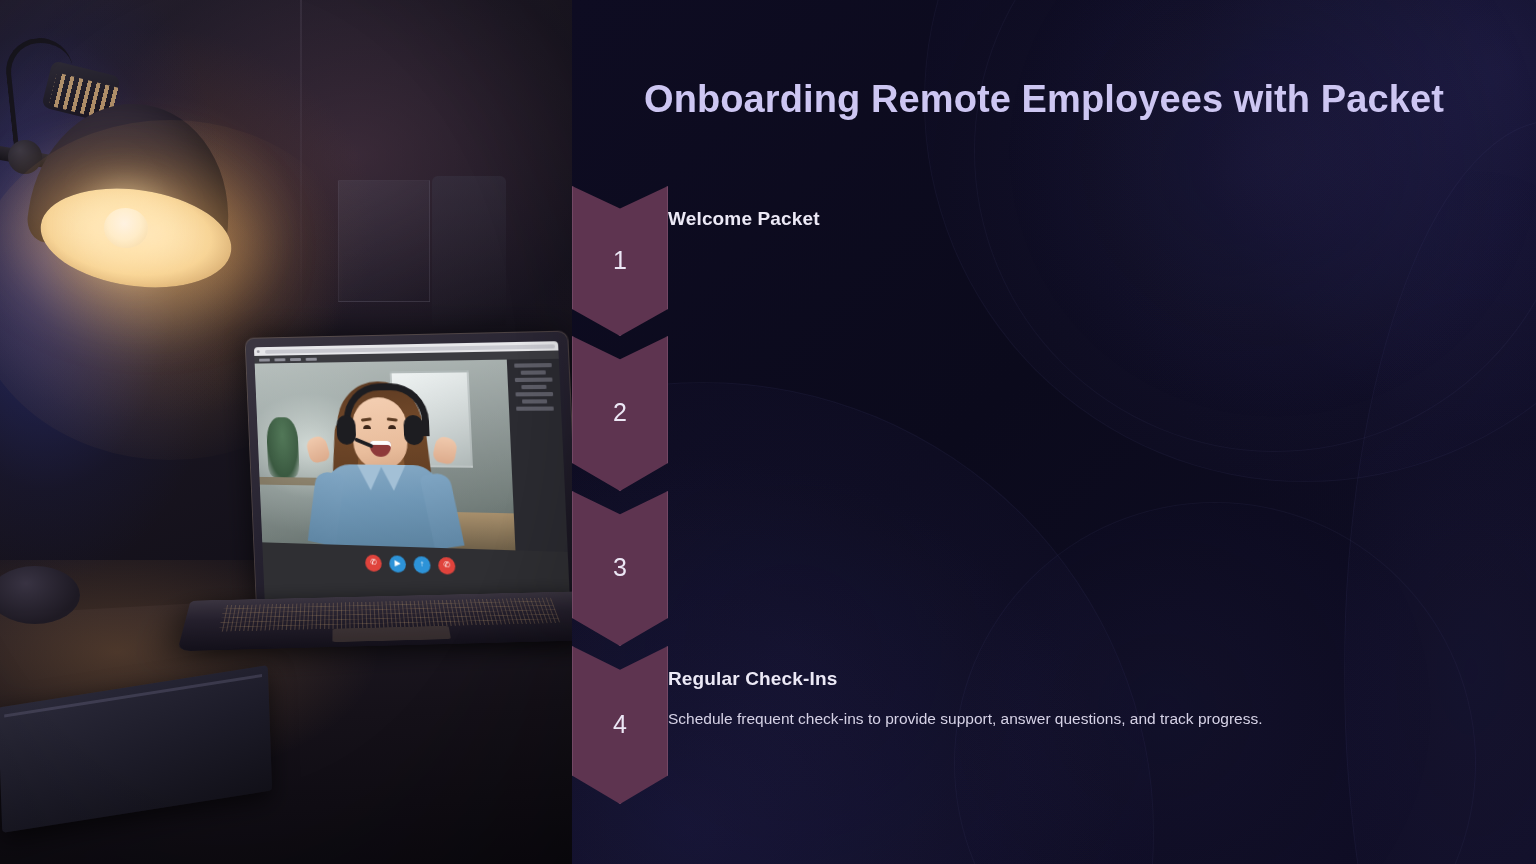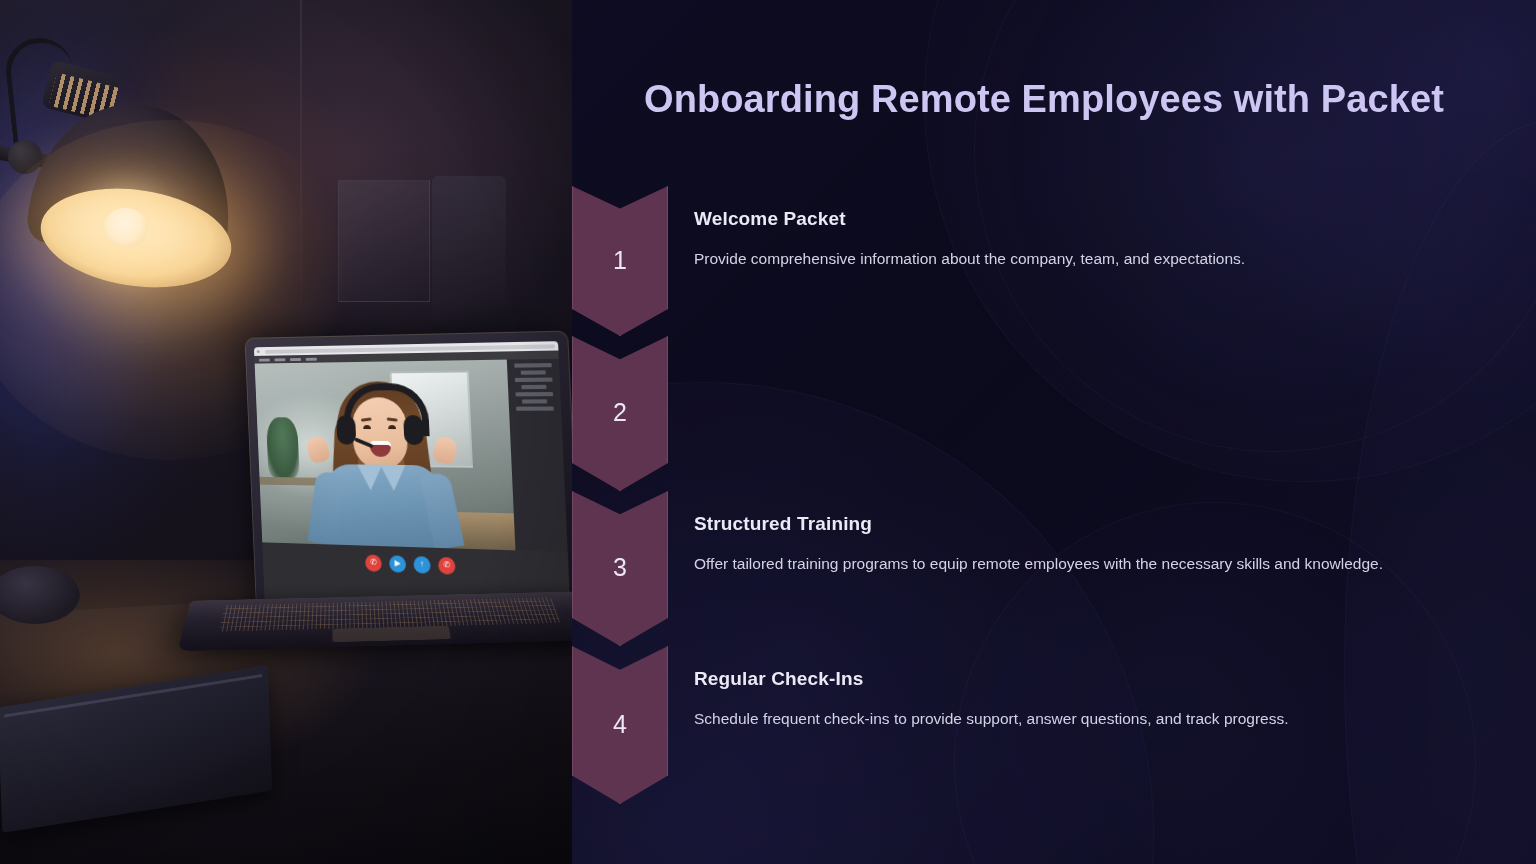--- a/index.html
+++ b/index.html
@@ -373,21 +373,20 @@
     font-size: 25px;
     display: flex;
     align-items: center;
     justify-content: center;
     clip-path: polygon(0% 0%, 50% 15%, 100% 0%, 100% 82%, 50% 100%, 0% 82%);
     box-shadow: inset 0 0 0 1px rgba(140,96,124,0.45);
   }
   .chev-num { padding-bottom: 2px; }
   .step-text {
     flex: 1 1 auto;
-    padding-left: 26px;
     padding-top: 22px;
   }
   .step-head {
     font-size: 19px;
     font-weight: bold;
     color: #ece9f6;
     letter-spacing: 0.15px;
     margin-bottom: 16px;
   }
   .step-body {
@@ -514,38 +513,33 @@
     <h1 class="deck-title">Onboarding Remote Employees with Packet</h1>
 
     <div class="steps">
 
       <div class="step-row" style="height:150px;">
         <div class="chev" style="height:150px;">
           <span class="chev-num">1</span>
         </div>
         <div class="step-text">
           <div class="step-head">Welcome Packet</div>
-          <div class="step-body">Provide comprehensive information about the company, team, and expectations.</div>
         </div>
       </div>
 
       <div class="step-row" style="height:155px;">
         <div class="chev" style="height:155px;">
           <span class="chev-num">2</span>
         </div>
       </div>
 
       <div class="step-row" style="height:155px;">
         <div class="chev" style="height:155px;">
           <span class="chev-num">3</span>
         </div>
-        <div class="step-text">
-          <div class="step-head">Structured Training</div>
-          <div class="step-body">Offer tailored training programs to equip remote employees with the necessary skills and knowledge.</div>
-        </div>
       </div>
 
       <div class="step-row" style="height:158px;">
         <div class="chev" style="height:158px;">
           <span class="chev-num">4</span>
         </div>
         <div class="step-text">
           <div class="step-head">Regular Check-Ins</div>
           <div class="step-body">Schedule frequent check-ins to provide support, answer questions, and track progress.</div>
         </div>

